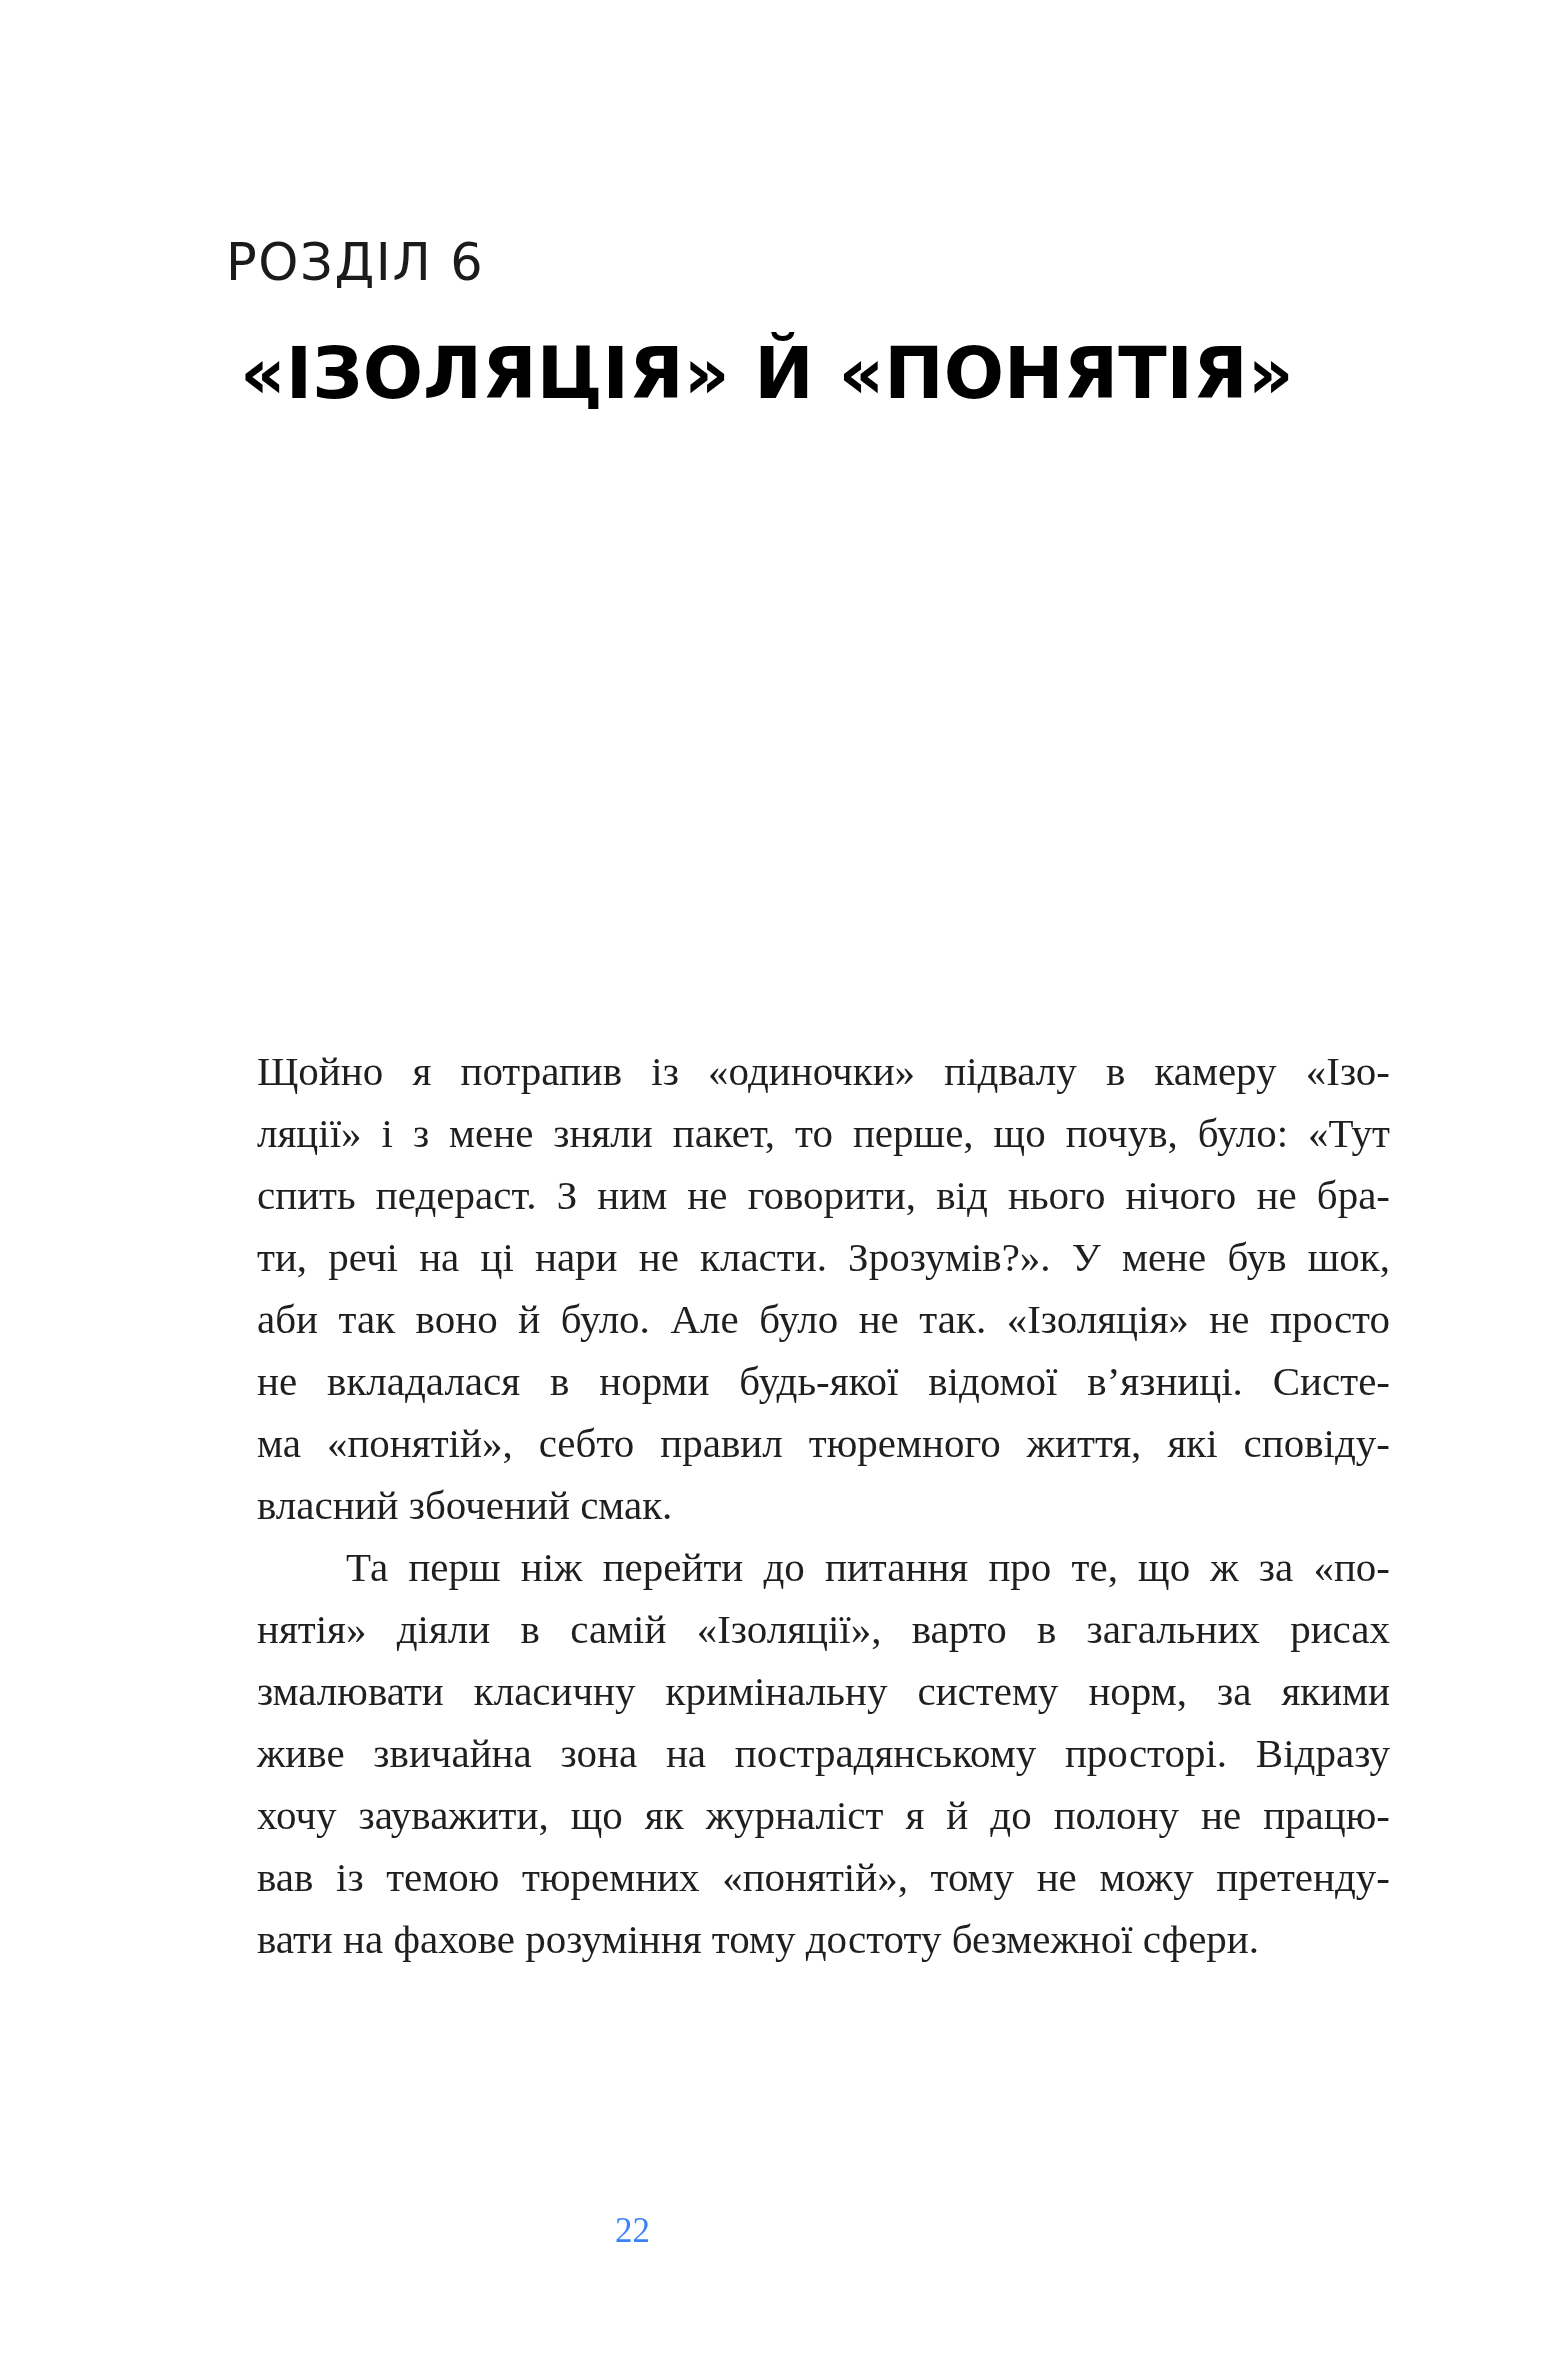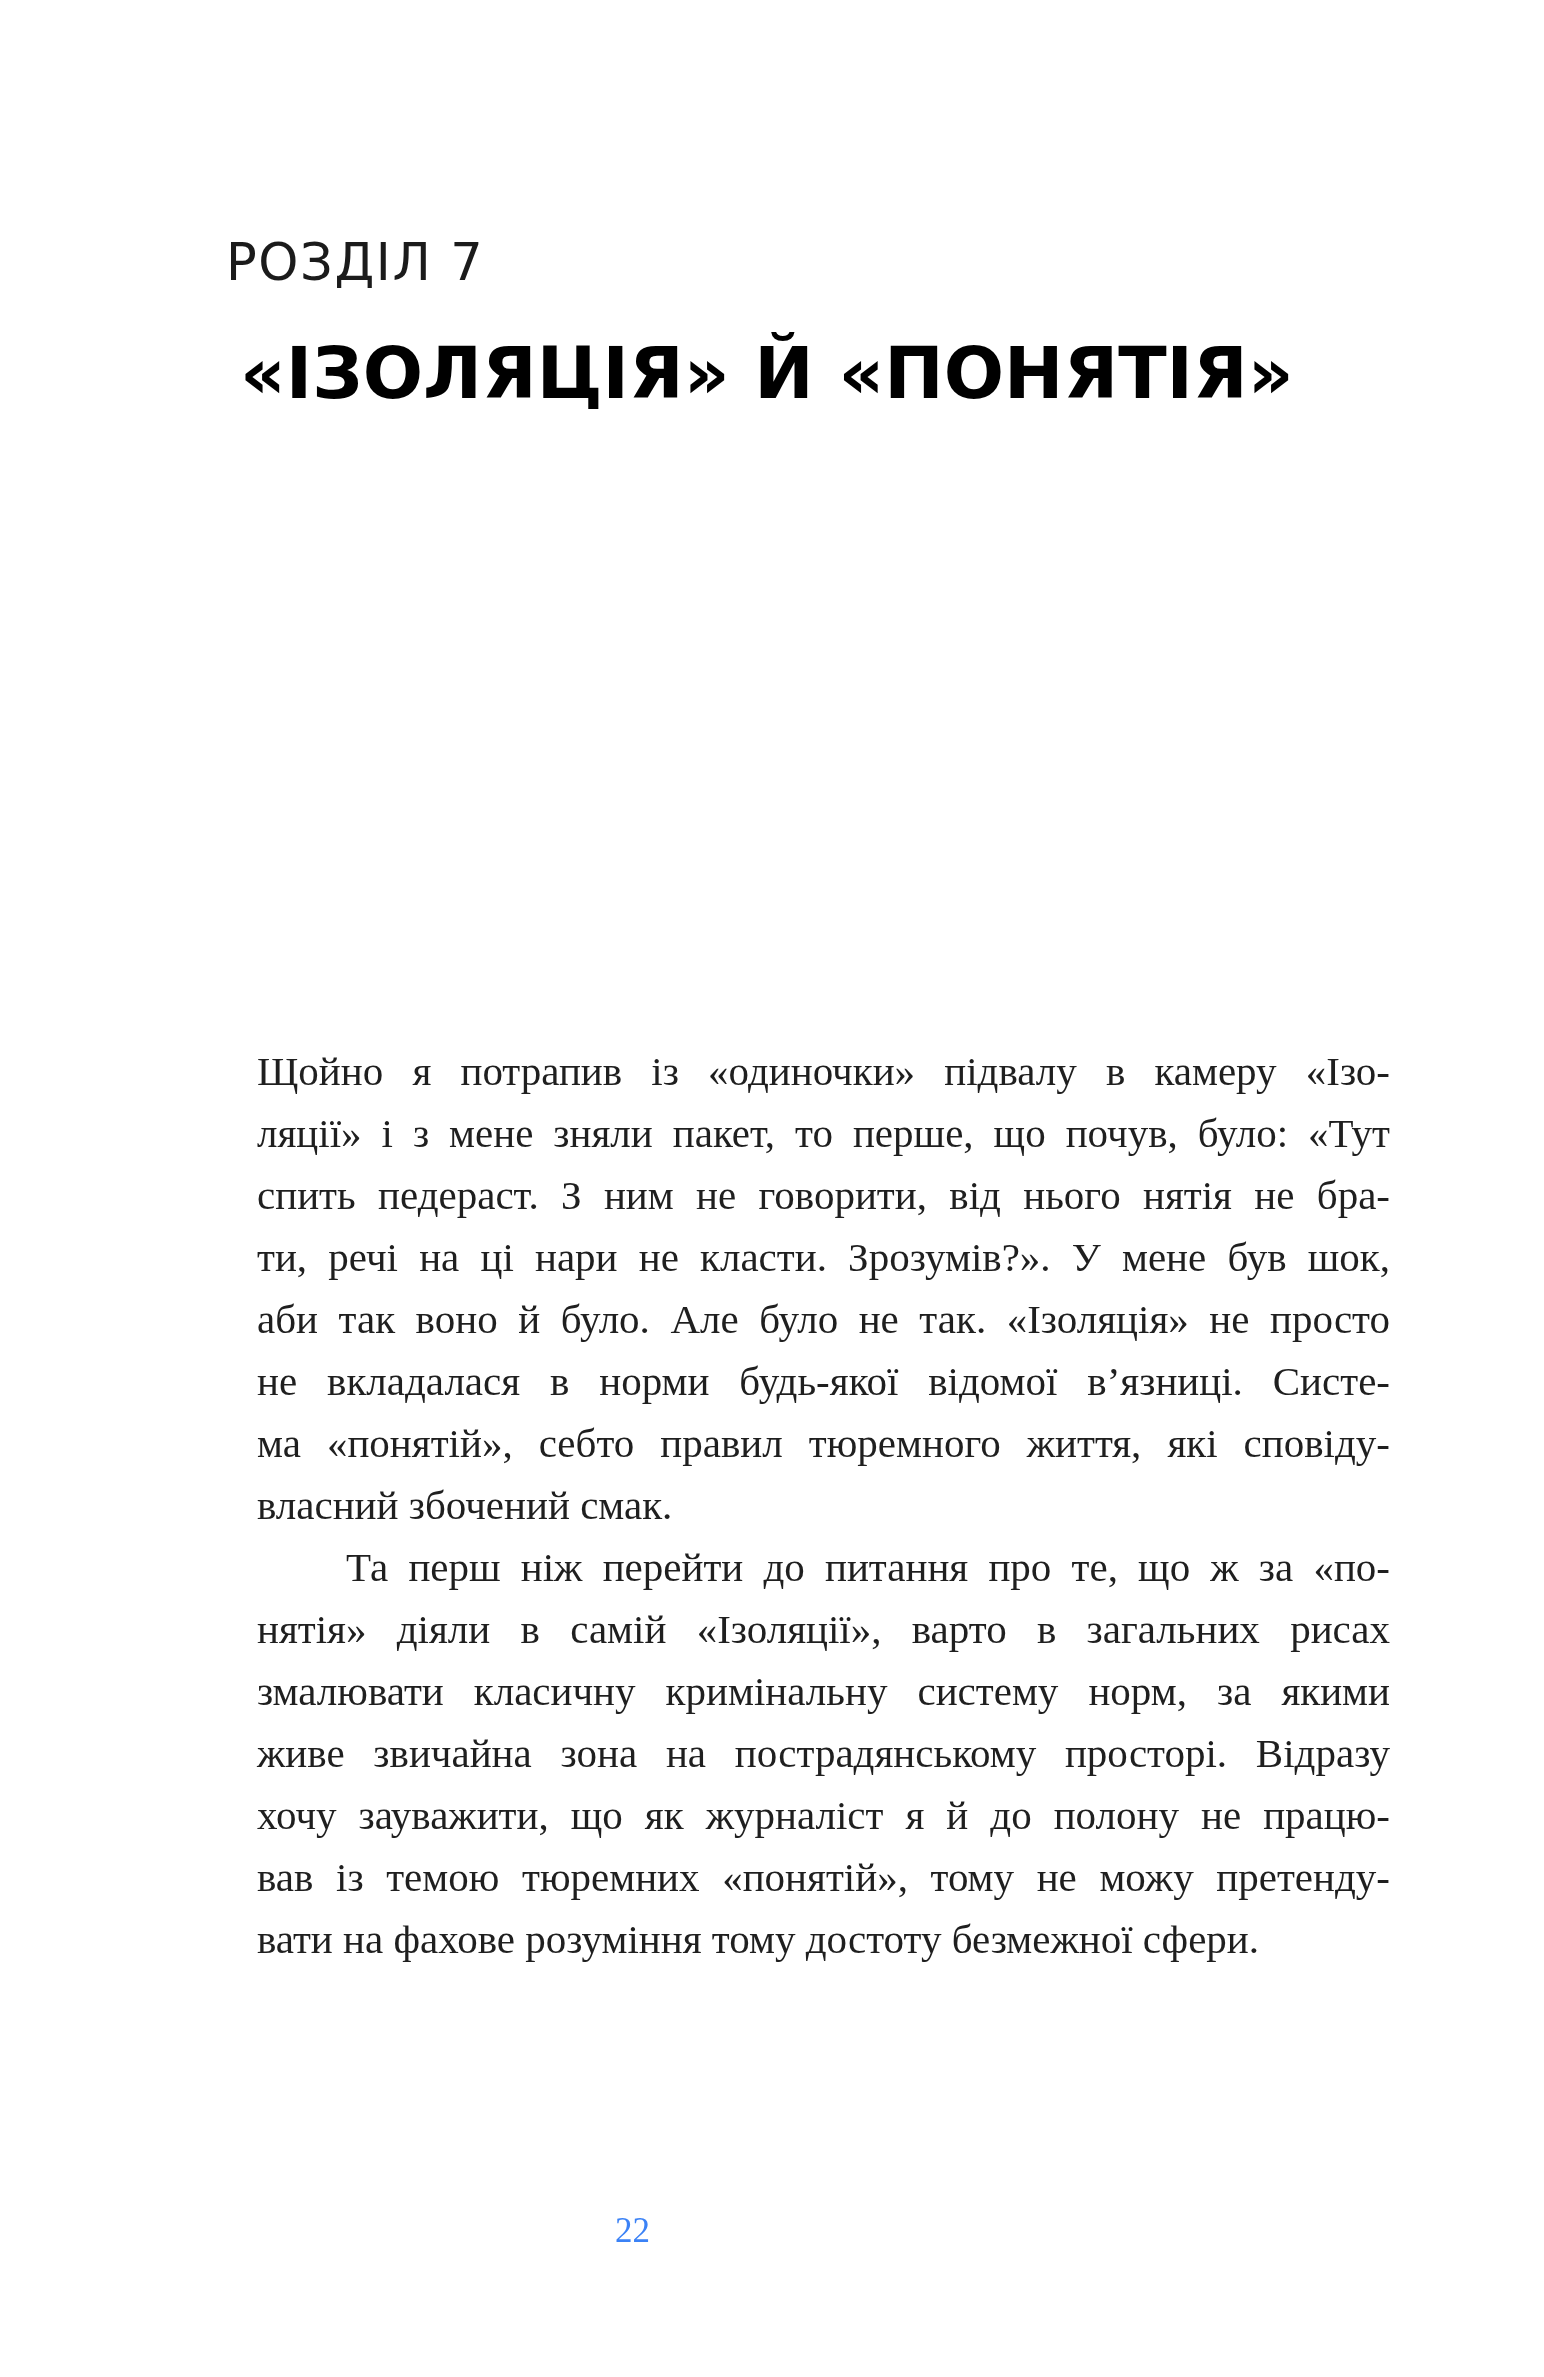--- a/index.html
+++ b/index.html
@@ -72,29 +72,29 @@
     text-align: center;
     font-size: 35px;
     color: #3b82f6;
   }
 </style>
 </head>
 <body>
 
 <div class="page">
 
-  <div class="chapter-label">РОЗДІЛ 7</div>
+  <div class="chapter-label">РОЗДІЛ 6</div>
 
   <h1 class="chapter-title">«ІЗОЛЯЦІЯ» Й «ПОНЯТІЯ»</h1>
 
   <div class="body-text">
 
   <div class="line">Щойно я потрапив із «одиночки» підвалу в камеру «Ізо-</div>
       <div class="line">ляції» і з мене зняли пакет, то перше, що почув, було: «Тут</div>
-      <div class="line">спить педераст. З ним не говорити, від нього нятія не бра-</div>
+      <div class="line">спить педераст. З ним не говорити, від нього нічого не бра-</div>
       <div class="line">ти, речі на ці нари не класти. Зрозумів?». У мене був шок,</div>
       <div class="line">аби так воно й було. Але було не так. «Ізоляція» не просто</div>
       <div class="line">не вкладалася в норми будь-якої відомої в’язниці. Систе-</div>
       <div class="line">ма «понятій», себто правил тюремного життя, які сповіду-</div>
       <div class="line para-last">власний збочений смак.</div>
       <div class="line indent">Та перш ніж перейти до питання про те, що ж за «по-</div>
       <div class="line">нятія» діяли в самій «Ізоляції», варто в загальних рисах</div>
       <div class="line">змалювати класичну кримінальну систему норм, за якими</div>
       <div class="line">живе звичайна зона на пострадянському просторі. Відразу</div>
       <div class="line">хочу зауважити, що як журналіст я й до полону не працю-</div>

